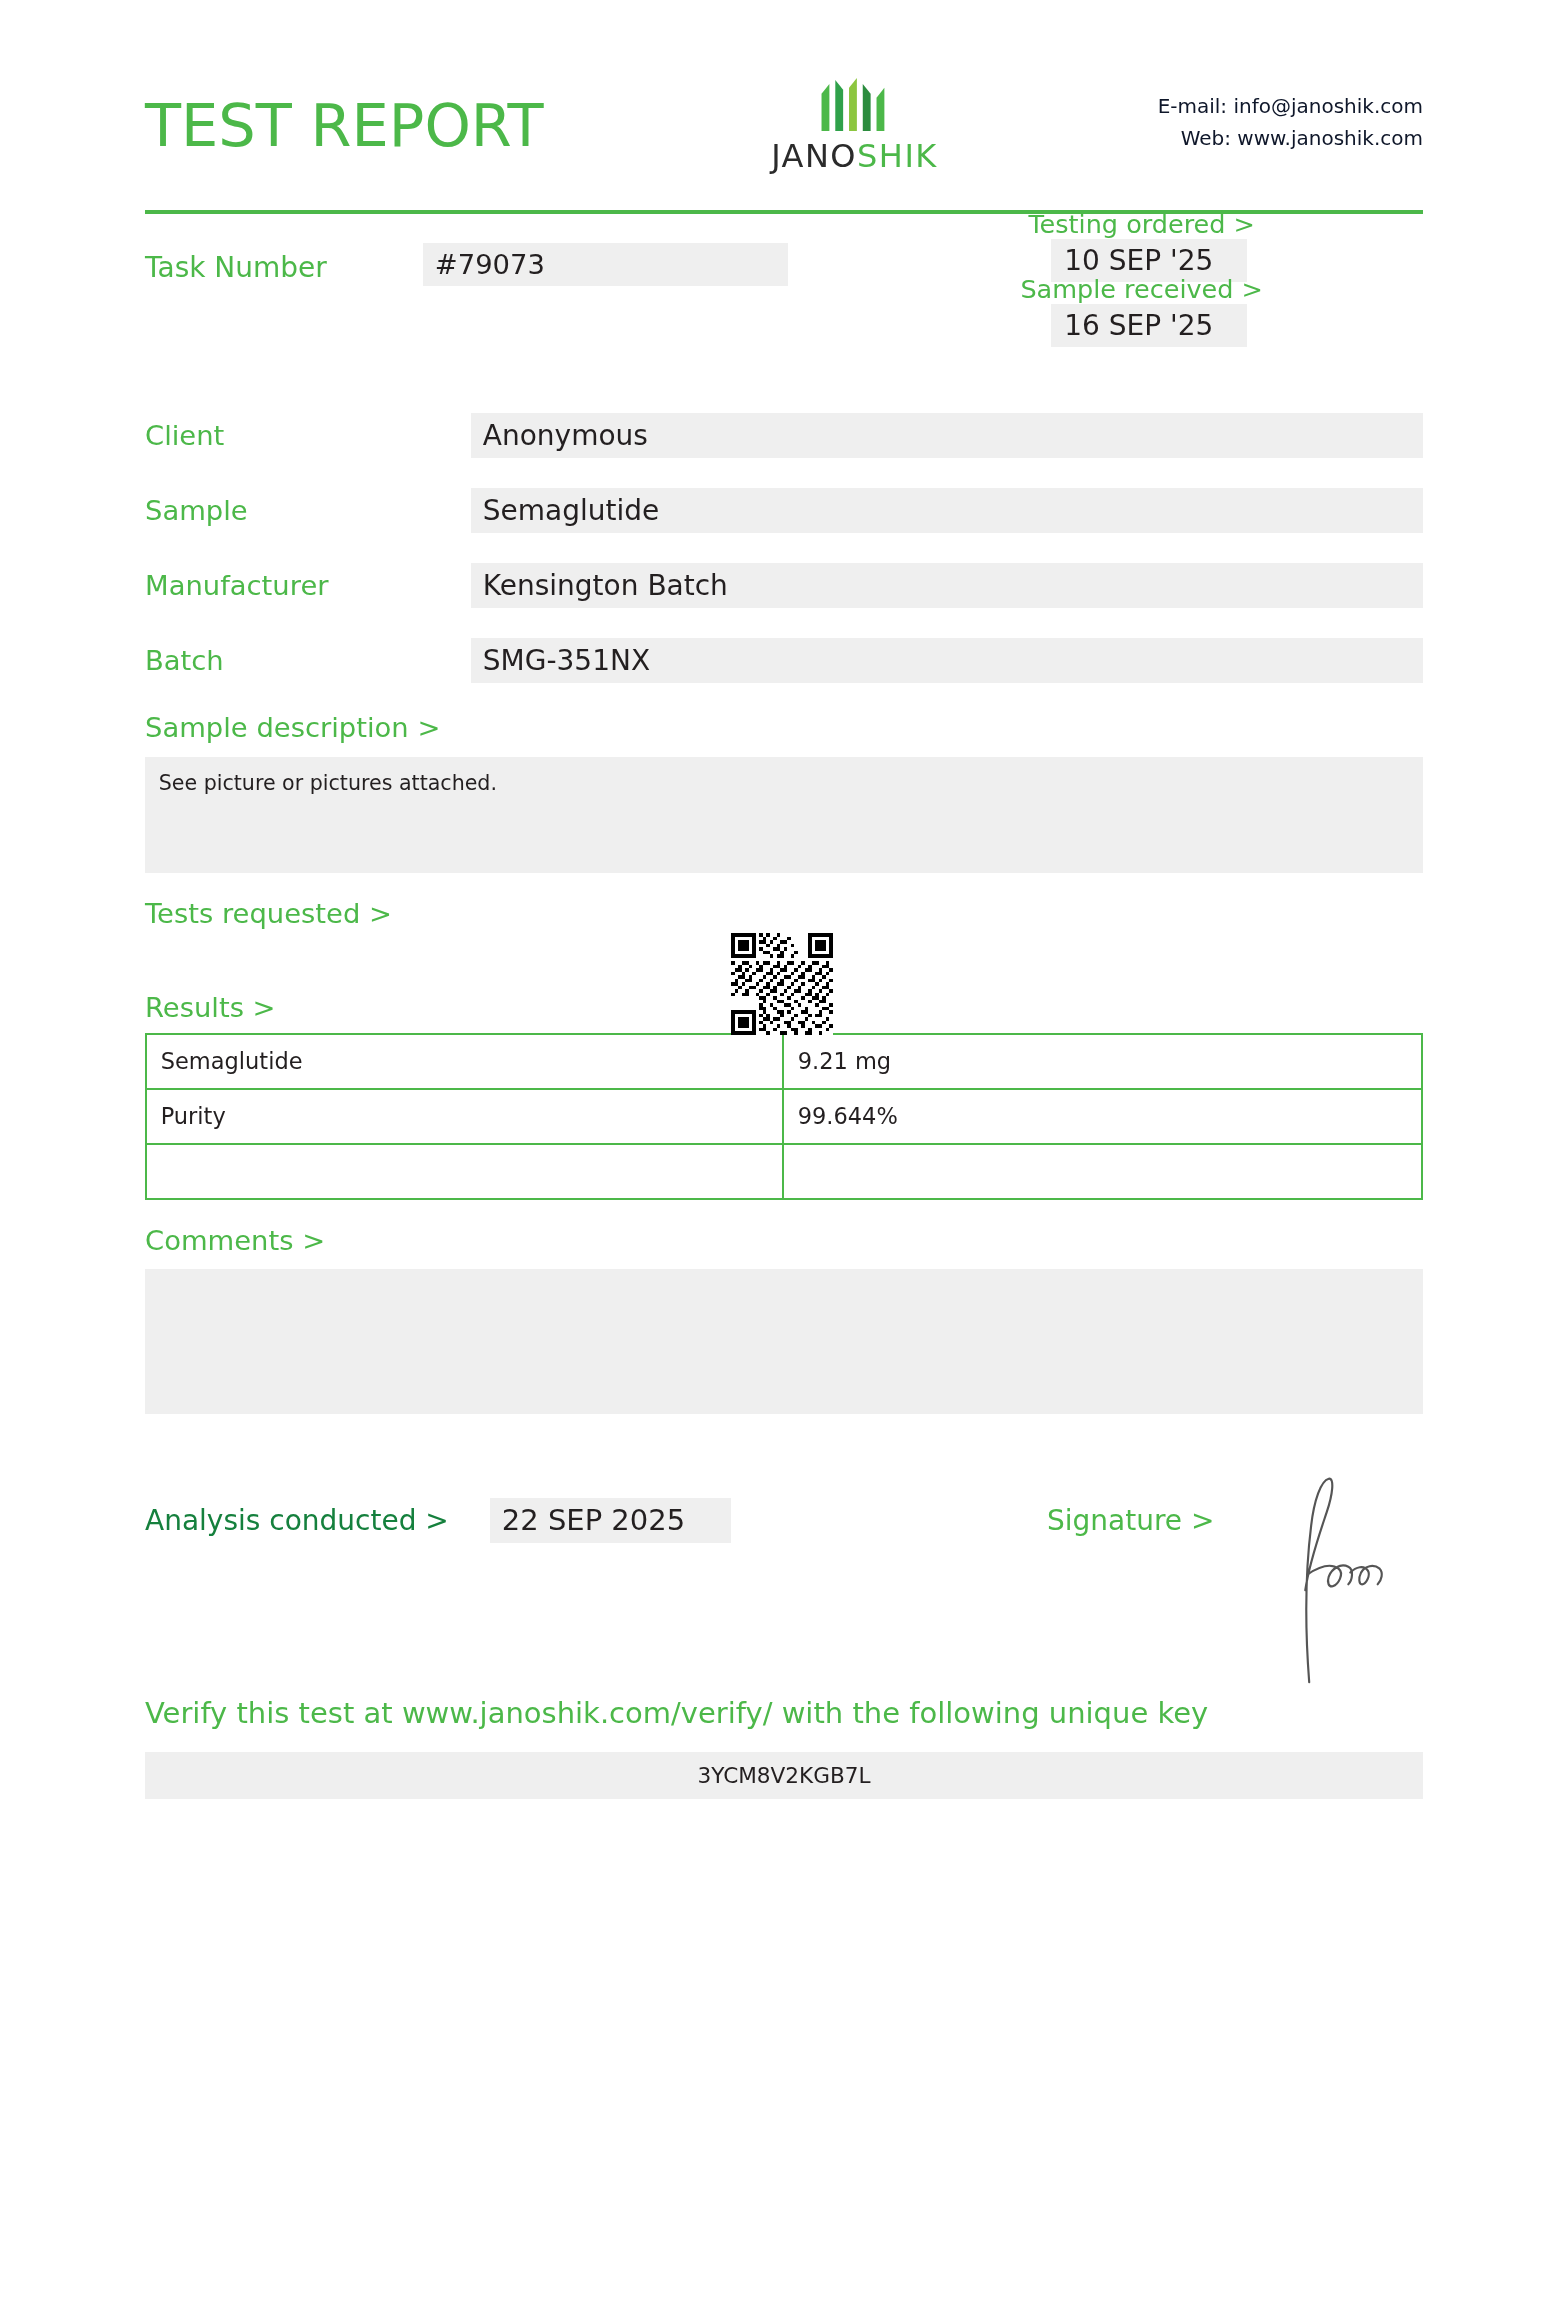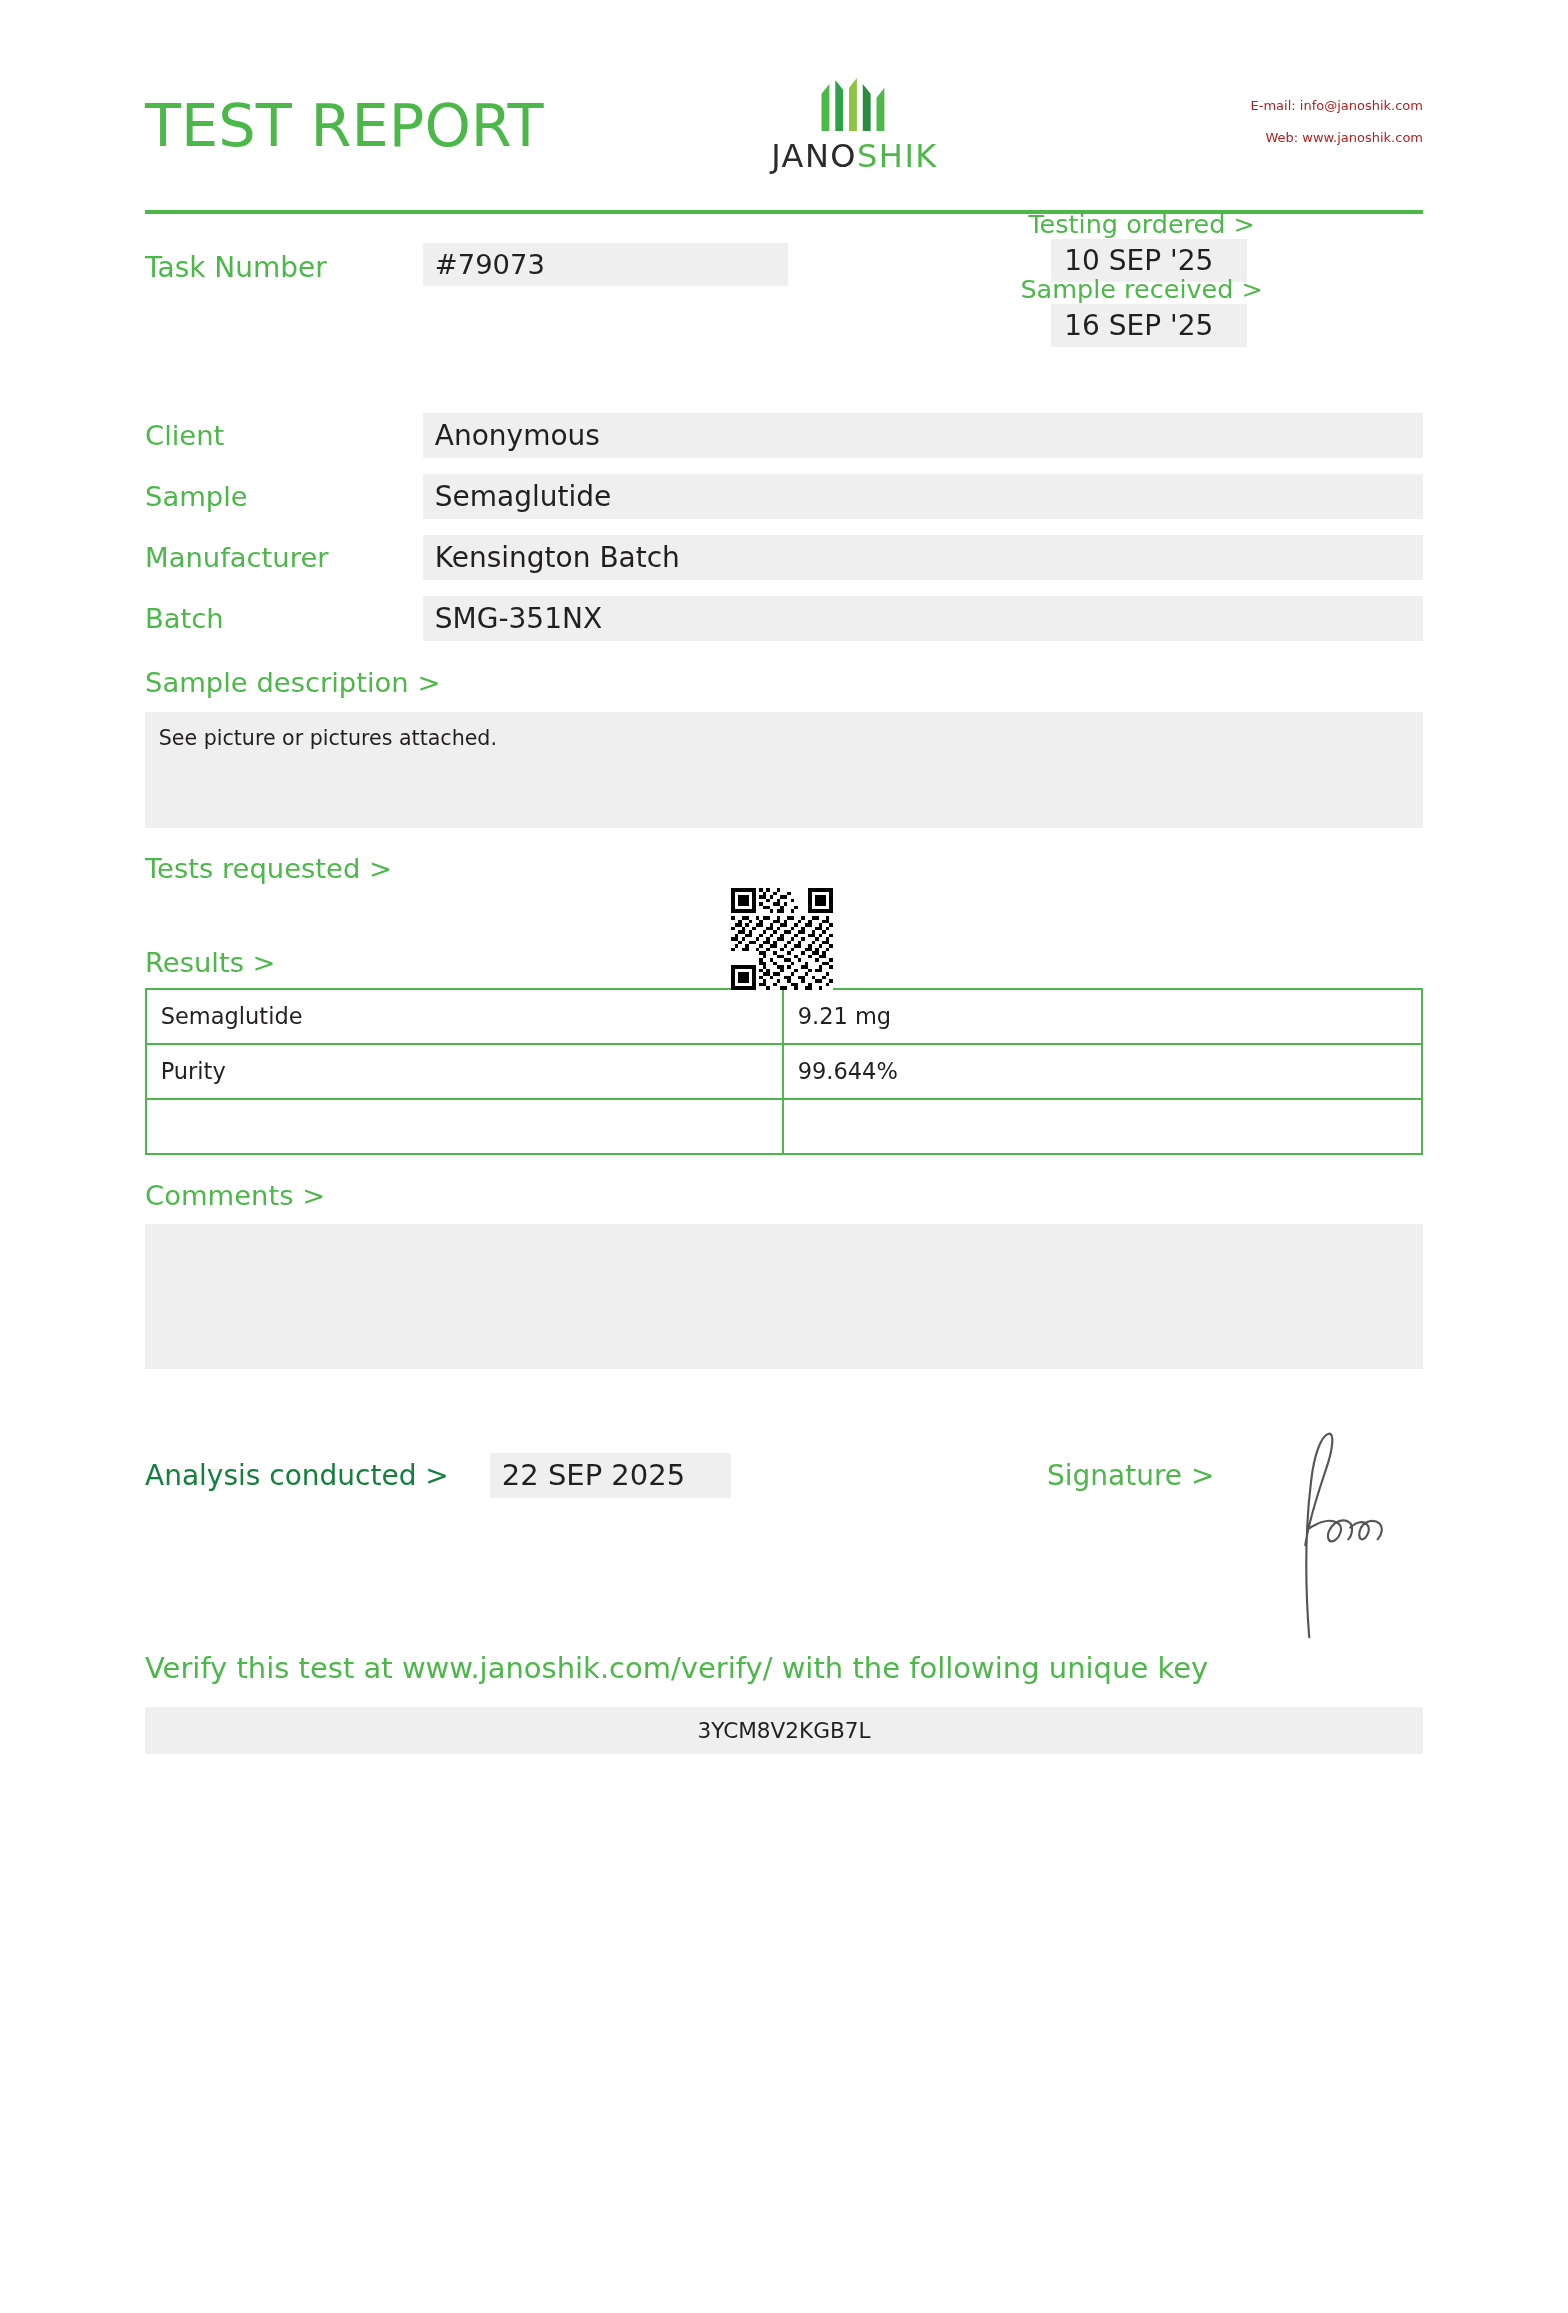--- a/index.html
+++ b/index.html
@@ -58,23 +58,23 @@
     font-weight: 400;
   }
   .logo-word .dark { color: #2b2b2b; }
   .logo-word .green { color: #4cb849; }
 
   .contact {
     position: absolute;
     right: 0;
     top: 90px;
     text-align: right;
-    font-size: 13px;
+    font-size: 20px;
     line-height: 32px;
-    color: #b91c1c;
+    color: #0f172a;
   }
 
   .rule {
     height: 3.9px;
     background: #4cb849;
     margin-top: 13.7px;
   }
 
   
   .task-row {
@@ -132,21 +132,22 @@
   }
 
   
   .info {
     margin-top: 65px;
   }
   .info-row {
     display: flex;
     align-items: center;
     height: 47px;
-    margin-bottom: 14px;
+    margin-bottom: 28px;
+    gap: 48px;
   }
   .info-label {
     width: 278px;
     font-size: 27.4px;
     color: #4cb849;
     flex: none;
   }
   .info-value {
     flex: 1;
     background: #efefef;

